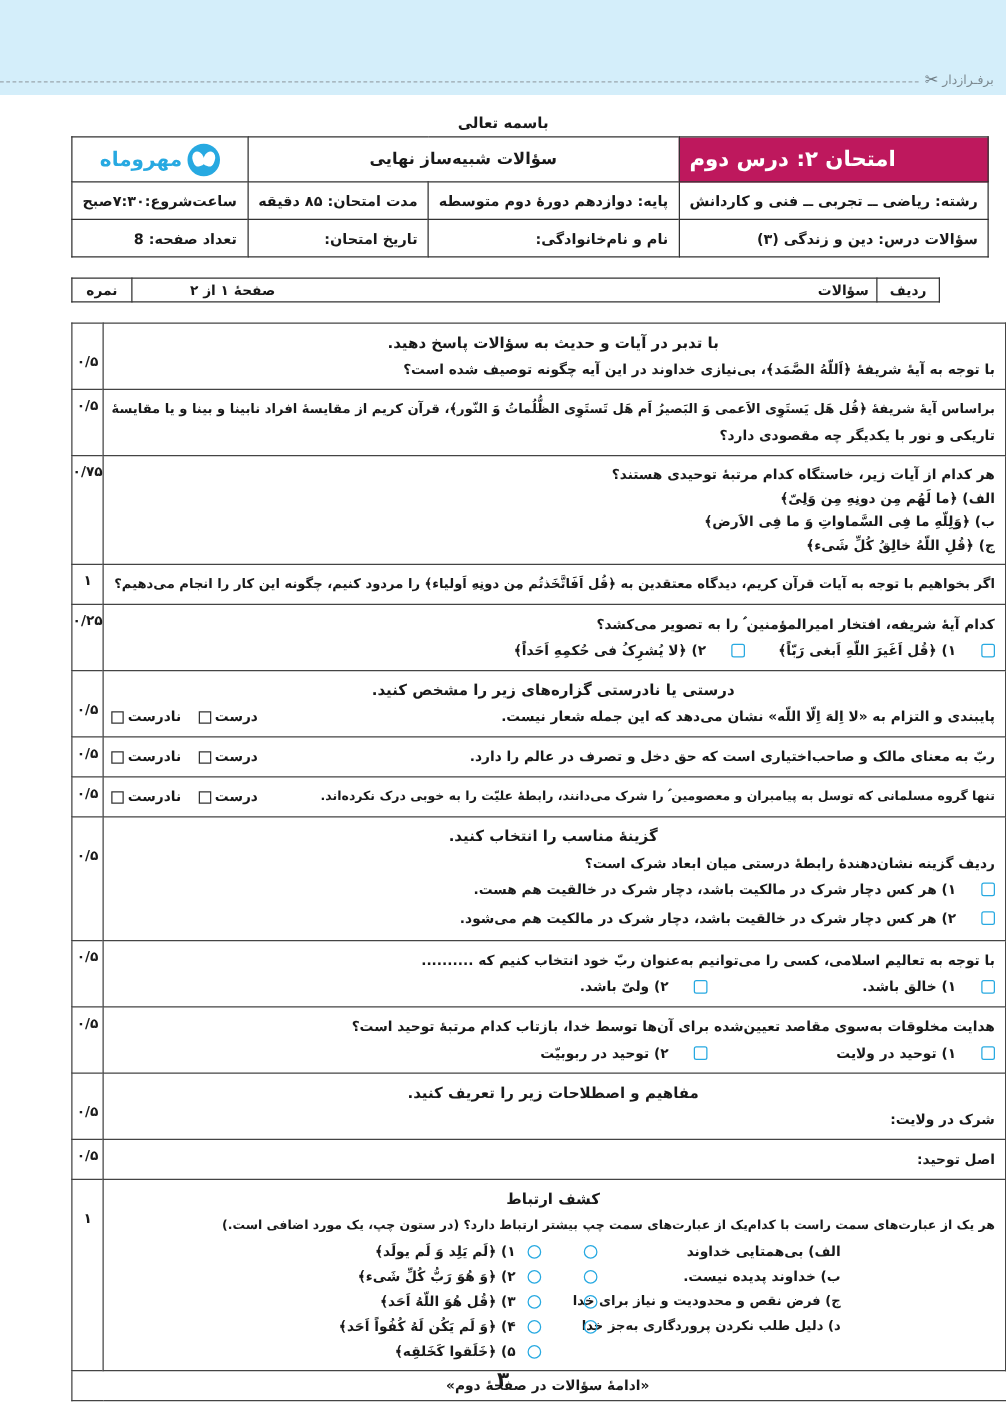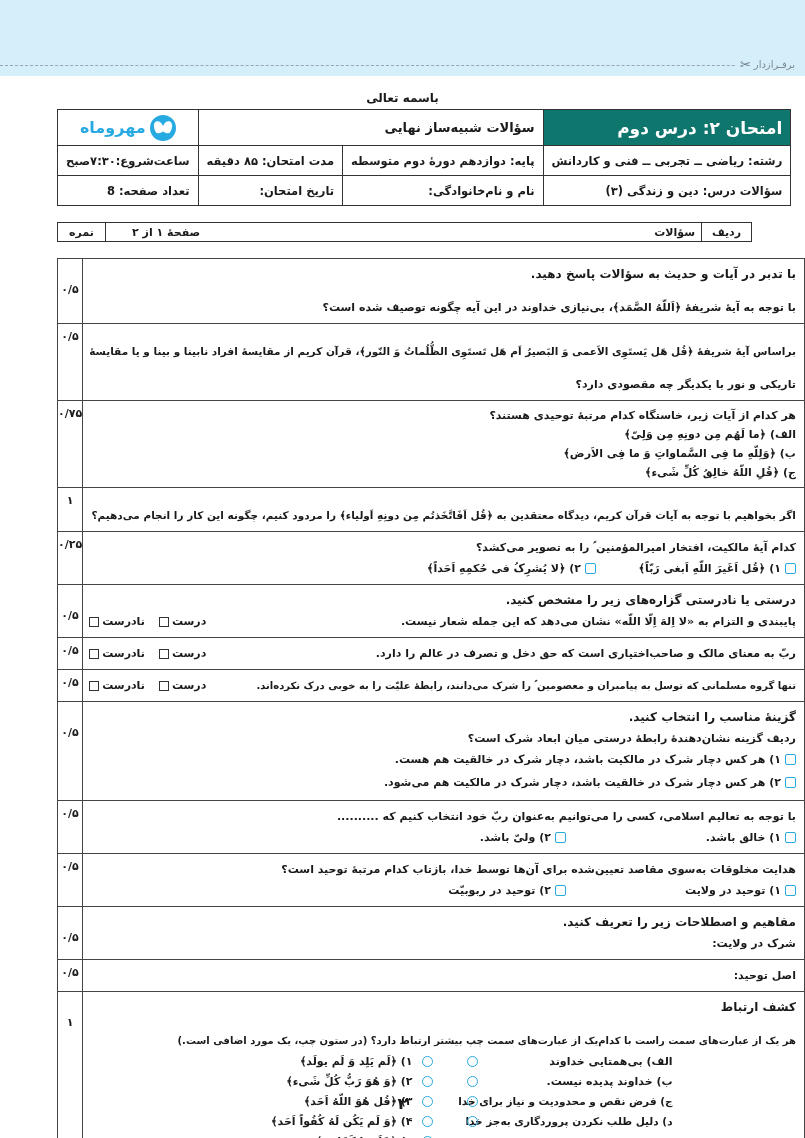--- a/index.html
+++ b/index.html
@@ -9,41 +9,41 @@
   .top-band { position: absolute; left: 0; top: 0; width: 805px; height: 76px; background: #d4eefa; }
   .cut-line { position: absolute; left: 0; top: 65px; width: 785px; height: 1px; border-top: 1.5px dashed #9aa6ad; }
   .cut-label { position: absolute; right: 10px; top: 57px; font-size: 10px; color: #7d8a91; display: flex; align-items: center; gap: 3px; direction: rtl; background: #d4eefa; padding-left: 4px; }
   .scissors { font-size: 13px; color: #6d7a82; }
 
   .bismillah { position: absolute; left: 0; width: 805px; top: 91px; text-align: center; font-size: 12px; font-weight: bold; direction: rtl; }
 
   table { border-collapse: collapse; }
   .hdr { position: absolute; left: 57px; top: 109px; width: 695px; direction: rtl; }
   .hdr td { border: 1.5px solid #333; font-size: 11.5px; font-weight: bold; padding: 0 8px; height: 30px; white-space: nowrap; }
-  .hdr .title-cell { background: #0f766e; color: #fff; font-size: 17px; text-align: right; height: 36px; }
-  .hdr .center { font-size: 13px; }
+  .hdr .title-cell { background: #be185d; color: #fff; font-size: 17px; text-align: left; height: 36px; }
+  .hdr .center { text-align: center; font-size: 13px; }
   .logo { display: flex; align-items: center; justify-content: center; gap: 4px; color: #27a9e1; font-size: 16px; font-weight: bold; direction: rtl; }
   .logo-mark { width: 26px; height: 26px; border-radius: 50%; background: #27a9e1; position: relative; }
   .logo-mark::before, .logo-mark::after { content: ""; position: absolute; width: 9px; height: 12px; background: #fff; border-radius: 60% 60% 40% 40%; top: 6px; }
   .logo-mark::before { left: 4px; transform: rotate(-20deg); }
   .logo-mark::after { right: 4px; transform: rotate(20deg); }
 
   .colhead { position: absolute; left: 57px; top: 222px; width: 695px; direction: rtl; }
   .colhead td { border: 1.5px solid #333; height: 19px; font-size: 11px; font-weight: bold; padding: 0 6px; }
 
   .qtable { position: absolute; left: 57px; top: 258px; width: 695px; direction: rtl; }
   .qtable td { border: 1.5px solid #444; font-size: 11px; font-weight: bold; vertical-align: top; }
   .qtable td.num { width: 50px; text-align: center; padding-top: 24px; }
   .qtable td.score { width: 48px; text-align: center; padding-top: 24px; margin-top: 24px; }
   .qtable td.body { padding: 5px 8px 5px 6px; line-height: 21px; }
   .qtable .nosec td.num, .qtable .nosec td.score { padding-top: 6px; }
-  .sec-title { text-align: right; font-size: 12px; font-weight: bold; }
-  .line { white-space: nowrap; margin-top: 12px; }
+  .sec-title { text-align: center; font-size: 12px; font-weight: bold; }
+  .line { white-space: nowrap; }
   .opts { display: flex; gap: 0; }
-  .opt { display: inline-flex; align-items: center; gap: 4px; }
+  .opt { display: inline-flex; align-items: center; gap: 20px; }
   .cb { display: inline-block; width: 11px; height: 11px; border: 1.5px solid #27a9e1; border-radius: 2px; vertical-align: middle; }
   .sq { display: inline-block; width: 10px; height: 10px; border: 1px solid #333; vertical-align: middle; margin-right: 3px; }
   .tf { display: flex; justify-content: space-between; }
   .tf-boxes { display: inline-flex; gap: 14px; }
   .radio { display: inline-block; width: 11px; height: 11px; border: 1.5px solid #27a9e1; border-radius: 50%; vertical-align: middle; }
   .match { display: grid; grid-template-columns: 170px 60px 30px 200px; justify-content: center; direction: rtl; }
   .match > div { height: 20px; display: flex; align-items: center; }
   .footer-cell { text-align: center; height: 24px; font-size: 11px; }
   .page-num { position: absolute; left: 0; width: 805px; top: 1094px; text-align: center; font-size: 16px; font-weight: bold; }
 </style>
@@ -86,21 +86,21 @@
 </tbody>
   </table>
 
 <table class="colhead">
   <tbody>
       <tr>
     <td style="width:50px;text-align:center">ردیف</td>
     <td>
       <div style="display:flex;justify-content:space-between">
         <span style="flex:1;padding-left:90px">سؤالات</span>
-        <span style="margin-left:20px">صفحهٔ ۱ از ۲</span>
+        <span style="margin-left:40px">صفحهٔ ۱ از ۲</span>
       </div>
     </td>
     <td style="width:48px;text-align:center">نمره</td>
   </tr>
 </tbody>
   </table>
 
 <table class="qtable">
 
   <tbody>
@@ -137,21 +137,21 @@
     <td class="num">۴</td>
     <td class="body">
       <div class="line" style="font-size:10.5px">اگر بخواهیم با توجه به آیات قرآن کریم، دیدگاه معتقدین به ﴿قُل اَفَاتَّخَذتُم مِن دونِهِ اَولیاء﴾ را مردود کنیم، چگونه این کار را انجام می‌دهیم؟</div>
     </td>
     <td class="score">۱</td>
   </tr>
 
   <tr class="nosec">
     <td class="num">۵</td>
     <td class="body">
-      <div>کدام آیهٔ مالکیت، افتخار امیرالمؤمنین ؑ را به تصویر می‌کشد؟</div>
+      <div>کدام آیهٔ شریفه، افتخار امیرالمؤمنین ؑ را به تصویر می‌کشد؟</div>
       <div class="opts">
         <span class="opt" style="width:200px">
               <span class="cb"></span>
               <span>۱) ﴿قُل اَغَیرَ اللّهِ اَبغی رَبّاً﴾</span>
             </span>
         <span class="opt">
               <span class="cb"></span>
               <span>۲) ﴿لا یُشرِکُ فی حُکمِهِ اَحَداً﴾</span>
             </span>
       </div>

